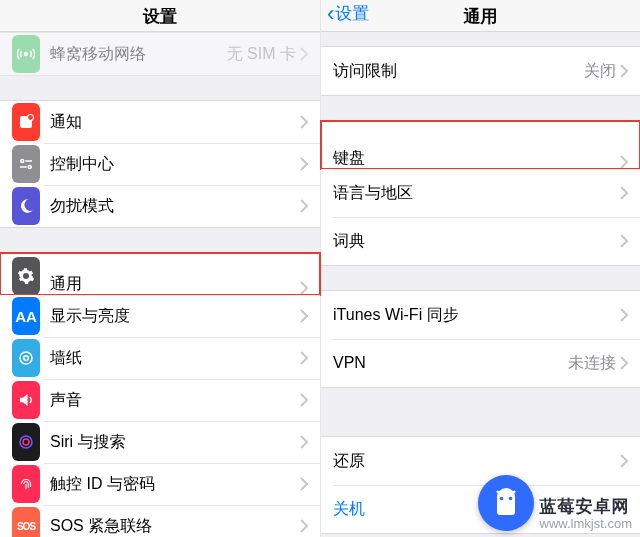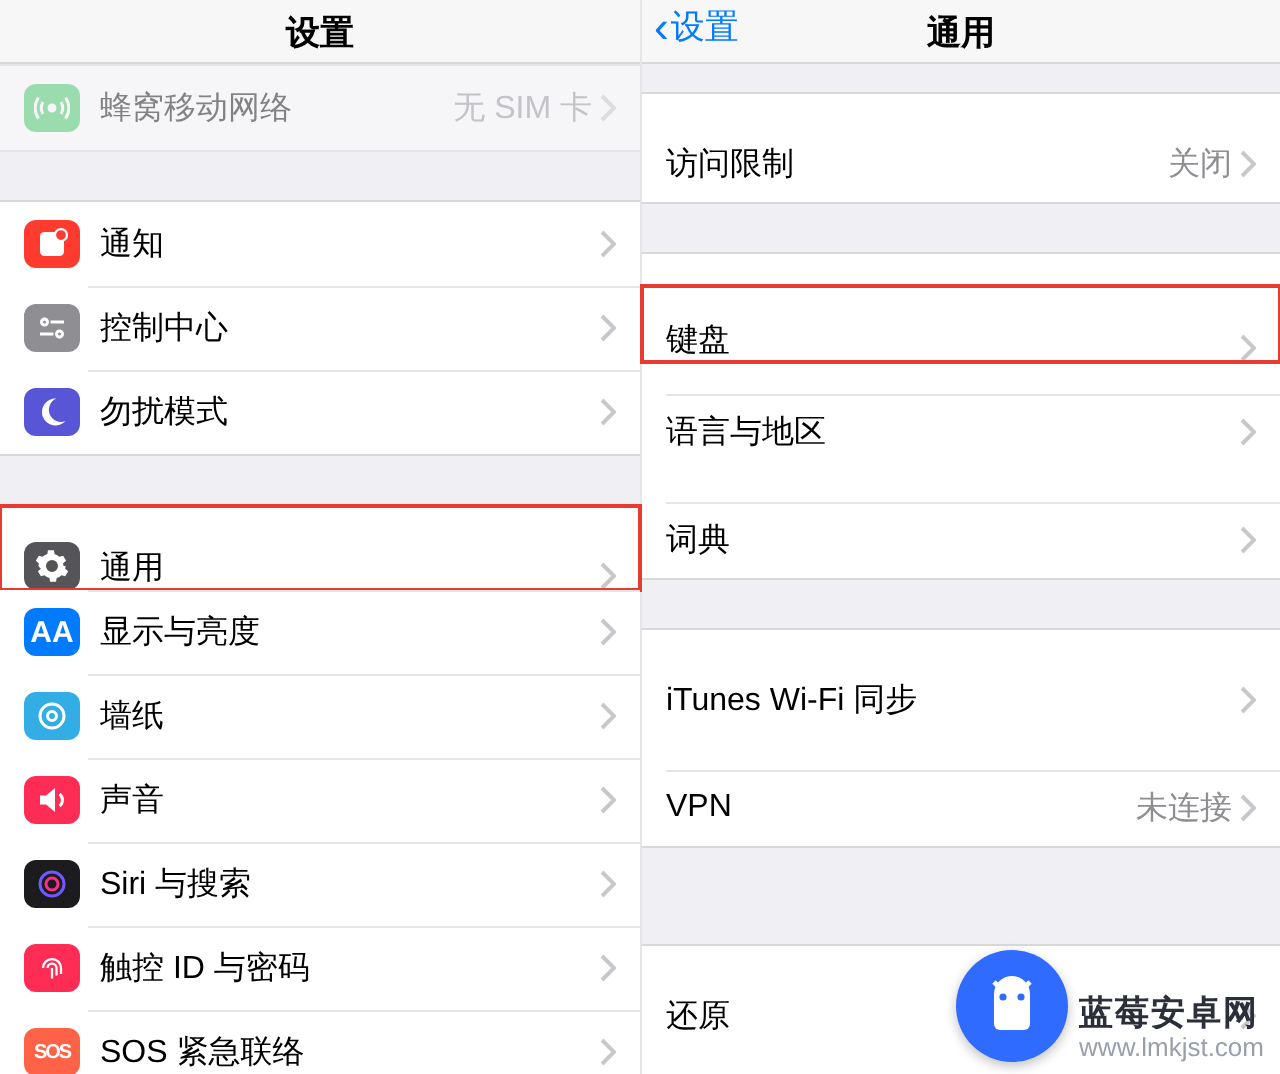--- a/index.html
+++ b/index.html
@@ -43,23 +43,23 @@
     background: #fff;
     position: relative;
   }
   .row + .row::before {
     content: "";
     position: absolute;
     left: 44px; right: 0; top: 0;
     height: 1px; background: #e5e5e5;
   }
   .pane-right .row + .row::before { left: 12px; }
-  .pane-right .row { height: 38px; margin-top: 16px; }
+  .pane-right .row { height: 48px; }
   .icon-slot {
-    width: 28px; height: 24px; border-radius: 6px;
+    width: 28px; height: 38px; border-radius: 6px;
     margin-right: 10px; flex: 0 0 28px;
     display: flex; align-items: center; justify-content: center;
     color: #fff;
   }
   .label { flex: 1; font-size: 16px; }
   .value { color: #8e8e93; font-size: 16px; margin-right: 4px; }
   .chevron { color: #c7c7cc; font-size: 20px; line-height: 1; }
   .chevron svg { display: block; }
   .hl { outline: 2px solid #e63b2e; outline-offset: -1px; align-items: flex-end; }
   .blue-link { color: #007aff; }

